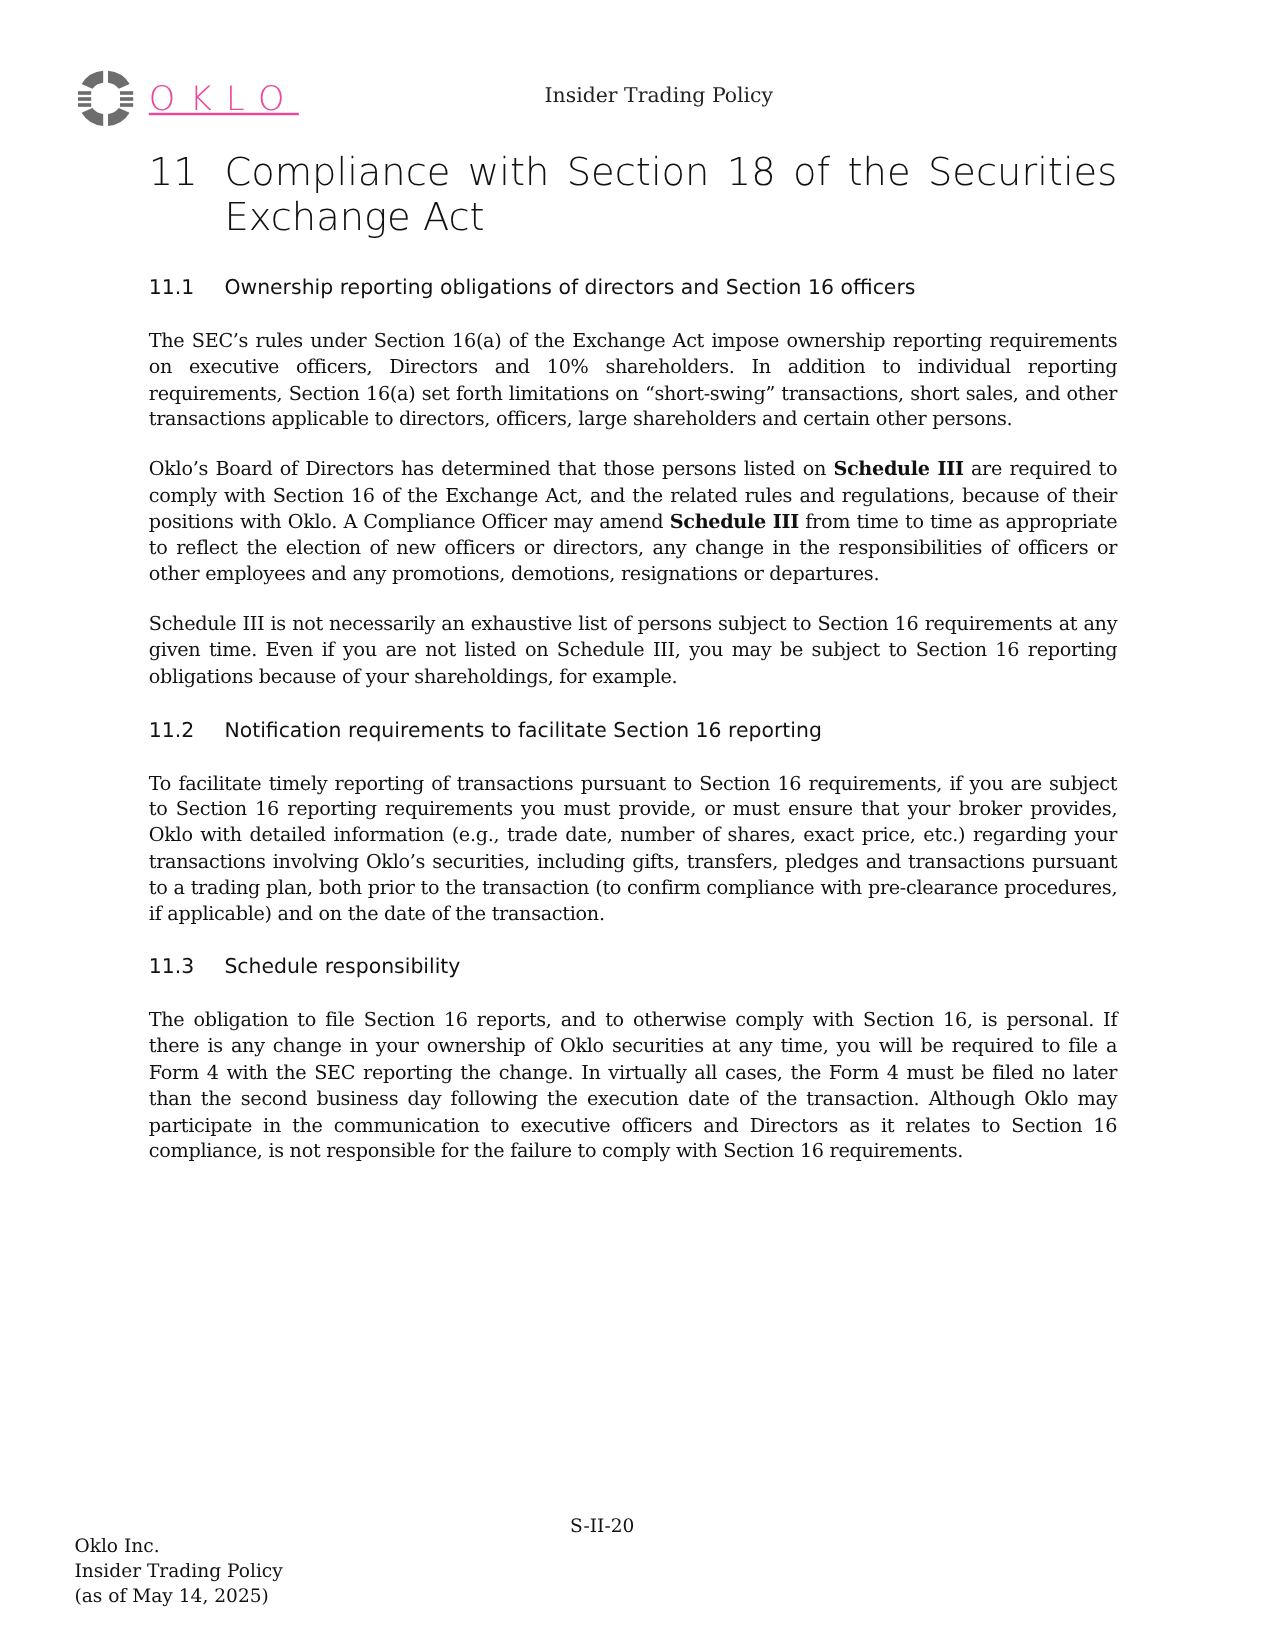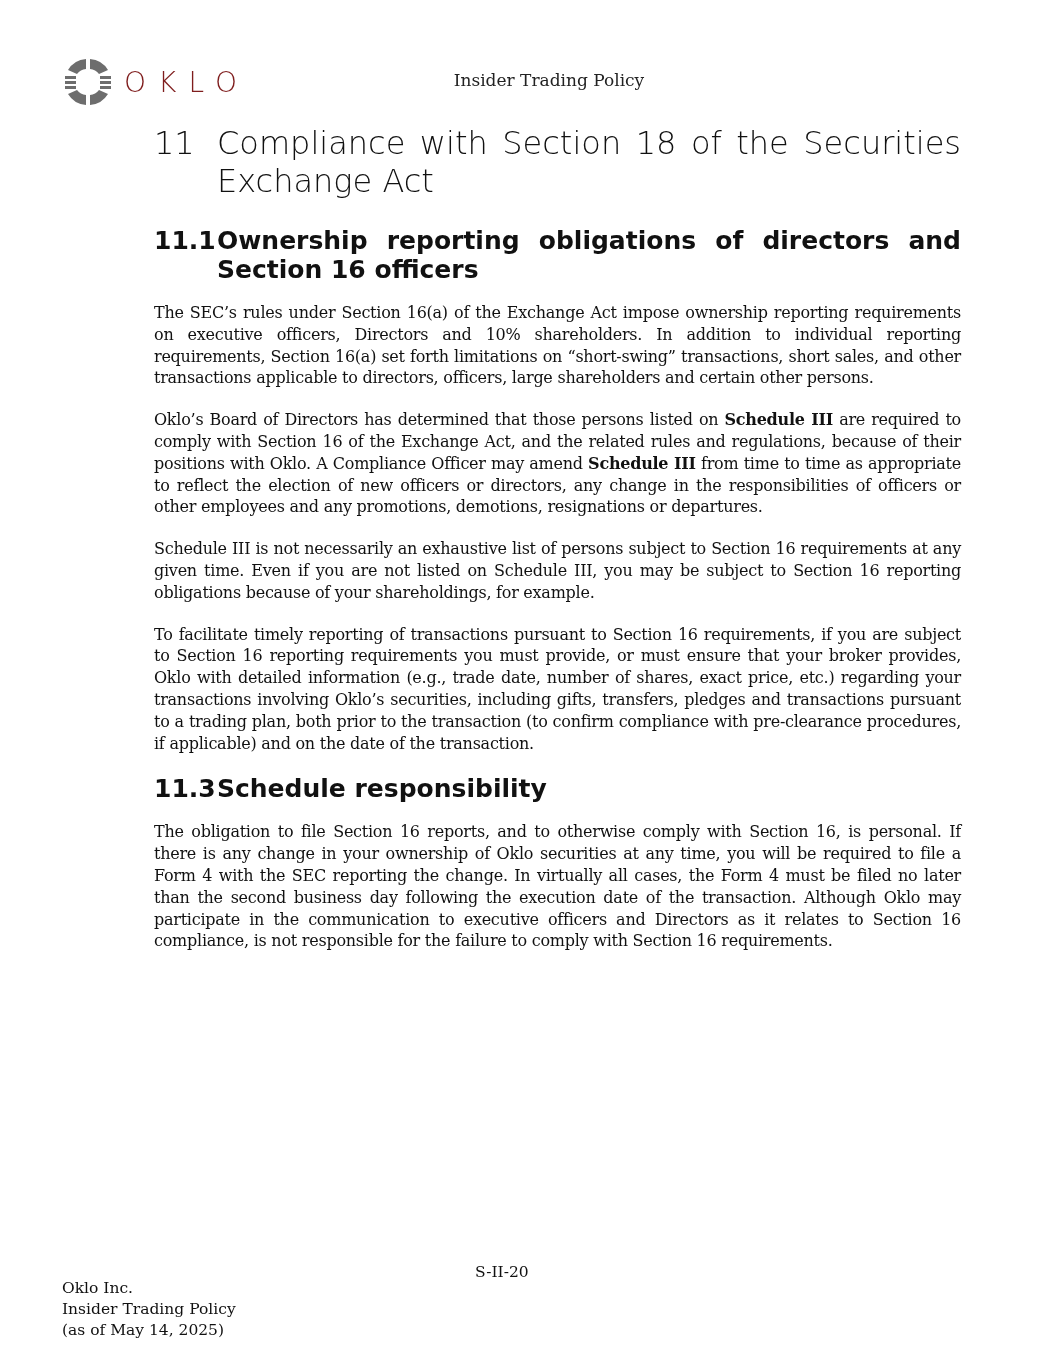--- a/index.html
+++ b/index.html
@@ -1,23 +1,23 @@
 <!DOCTYPE html>
 <html><head>
 <meta charset="utf-8">
 <style>
   html, body { margin: 0; padding: 0; background: #ffffff; }
   body { width: 1055px; height: 1365px; position: relative; overflow: hidden; color: #111; }
   .logo { position: absolute; left: 64px; top: 58px; display: flex; align-items: center; }
   .logo svg { display: block; }
-  .logo-text { font-family: "DejaVu Sans", sans-serif; font-size: 28px; letter-spacing: 12px; color: #7f1d1d; margin-left: 12px; font-weight: 300; }
+  .logo-text { font-family: "DejaVu Sans", sans-serif; font-size: 28px; letter-spacing: 12px; color: #ec4899; margin-left: 12px; font-weight: 300; text-decoration: underline; }
   .header-title { position: absolute; left: 0; width: 1098px; top: 70px; text-align: center; font-family: "DejaVu Serif", serif; font-size: 17px; color: #222; }
-  .content { position: absolute; left: 124px; top: 124px; width: 807px; margin-left: 30px; }
+  .content { position: absolute; left: 124px; top: 124px; width: 807px; }
   h1 { font-family: "DejaVu Sans", sans-serif; font-weight: 300; font-size: 32px; line-height: 38px; margin: 0 0 26px 0; display: flex; text-align: justify; color: #111; }
-  h2 { font-family: "DejaVu Sans", sans-serif; font-weight: 700; font-size: 25px; line-height: 29px; margin: 0 0 18px 0; display: flex; color: #111; }
+  h2 { font-family: "DejaVu Sans", sans-serif; font-weight: 400; font-size: 17px; line-height: 29px; margin: 0 0 18px 0; display: flex; color: #111; }
   h1 .num { width: 63px; flex: none; }
   h2 .num { width: 63px; flex: none; }
   h1 .txt, h2 .txt { flex: 1; text-align: justify; }
   p { font-family: "DejaVu Serif", serif; font-size: 16px; line-height: 21.8px; margin: 0 0 20px 0; text-align: justify; letter-spacing: -0.25px; }
   p b { font-weight: bold; }
   .footer-left { position: absolute; left: 62px; top: 1242px; font-family: "DejaVu Serif", serif; font-size: 15.5px; line-height: 21px; color: #111; margin-top: 36px; }
   .footer-page { position: absolute; left: 475px; top: 1263px; font-family: "DejaVu Serif", serif; font-size: 15.5px; color: #111; }
 </style>
 </head>
 <body>
@@ -53,20 +53,24 @@
     <span class="txt">Ownership reporting obligations of directors and Section 16 officers</span>
   </h2>
   <p>
     <span>The SEC’s rules under Section 16(a) of the Exchange Act impose ownership reporting requirements on executive officers, Directors and 10% shareholders. In addition to individual reporting requirements, Section 16(a) set forth limitations on “short-swing” transactions, short sales, and other transactions applicable to directors, officers, large shareholders and certain other persons.</span>
   </p>
   <p><span>Oklo’s Board of Directors has determined that those persons listed on </span><b>Schedule III</b><span> are required to comply with Section 16 of the Exchange Act, and the related rules and regulations, because of their positions with Oklo. A Compliance Officer may amend </span><b>Schedule III</b><span> from time to time as appropriate to reflect the election of new officers or directors, any change in the responsibilities of officers or other employees and any promotions, demotions, resignations or departures.</span></p>
   <p>
     <span>Schedule III is not necessarily an exhaustive list of persons subject to Section 16 requirements at any given time. Even if you are not listed on Schedule III, you may be subject to Section 16 reporting obligations because of your shareholdings, for example.</span>
   </p>
 
+  <h2>
+    <span class="num">11.2</span>
+    <span class="txt">Notification requirements to facilitate Section 16 reporting</span>
+  </h2>
   <p>
     <span>To facilitate timely reporting of transactions pursuant to Section 16 requirements, if you are subject to Section 16 reporting requirements you must provide, or must ensure that your broker provides, Oklo with detailed information (e.g., trade date, number of shares, exact price, etc.) regarding your transactions involving Oklo’s securities, including gifts, transfers, pledges and transactions pursuant to a trading plan, both prior to the transaction (to confirm compliance with pre-clearance procedures, if applicable) and on the date of the transaction.</span>
   </p>
 
   <h2>
     <span class="num">11.3</span>
     <span class="txt">Schedule responsibility</span>
   </h2>
   <p>
     <span>The obligation to file Section 16 reports, and to otherwise comply with Section 16, is personal. If there is any change in your ownership of Oklo securities at any time, you will be required to file a Form 4 with the SEC reporting the change. In virtually all cases, the Form 4 must be filed no later than the second business day following the execution date of the transaction. Although Oklo may participate in the communication to executive officers and Directors as it relates to Section 16 compliance, is not responsible for the failure to comply with Section 16 requirements.</span>

